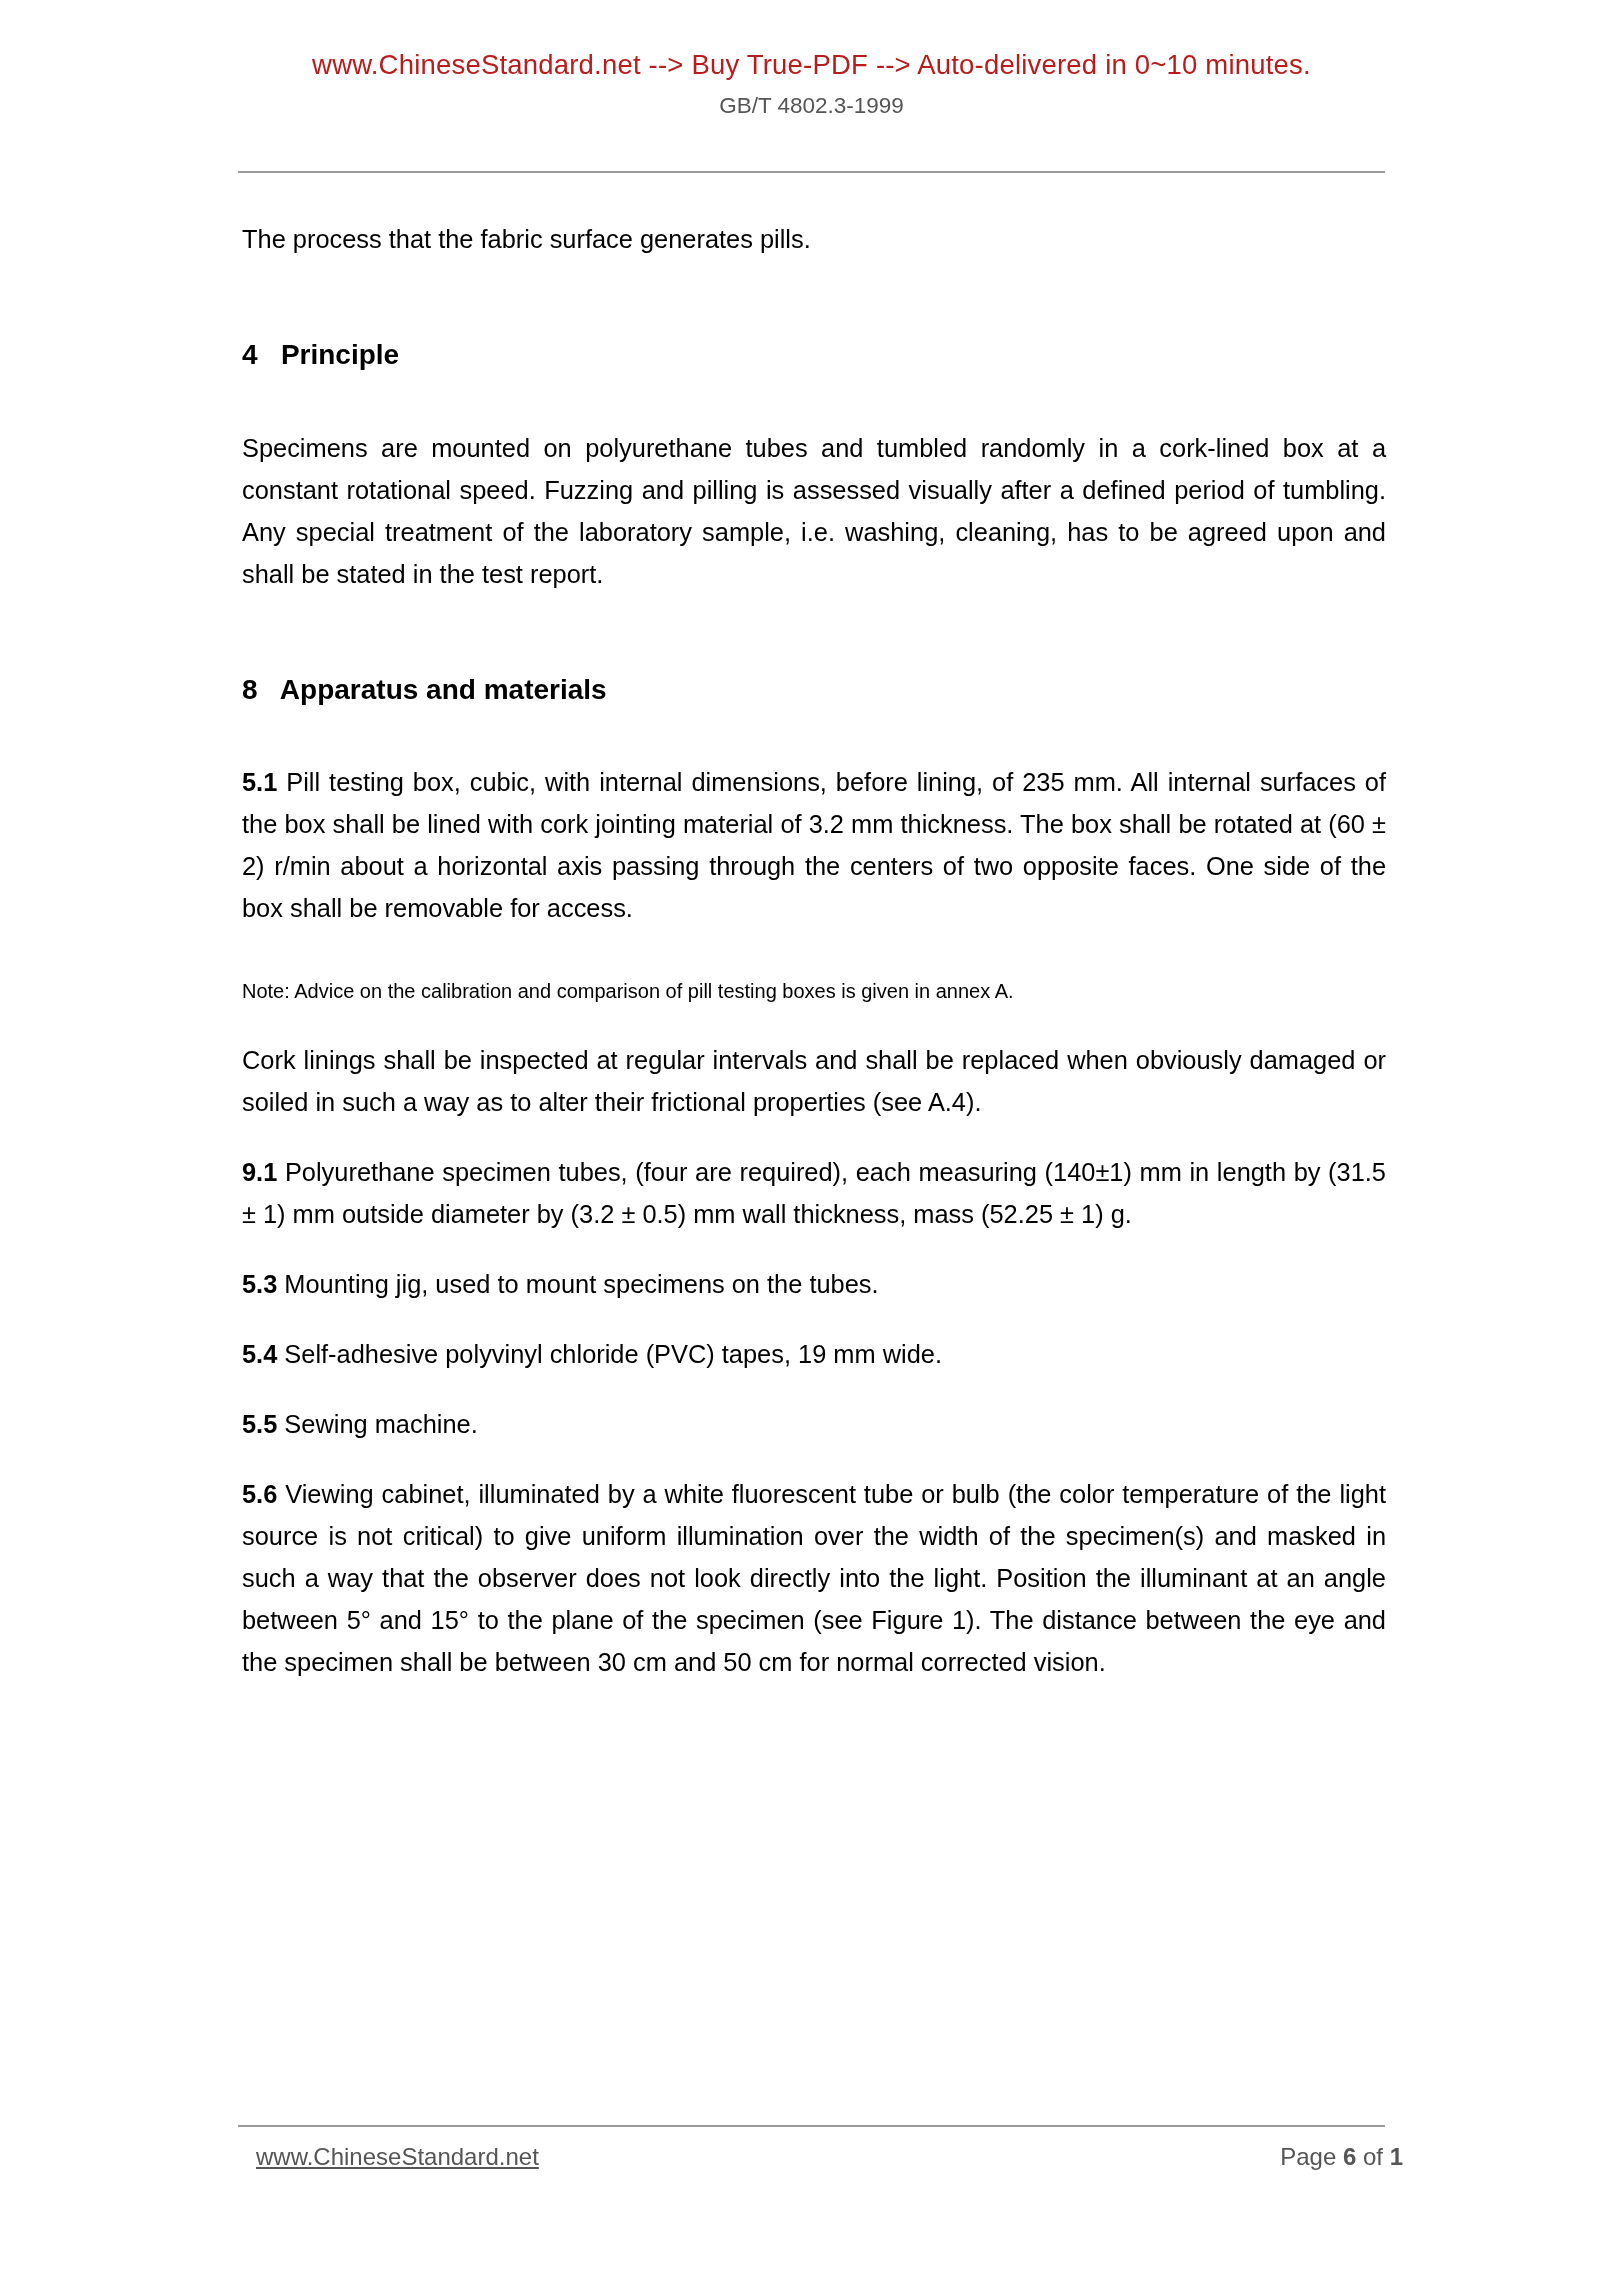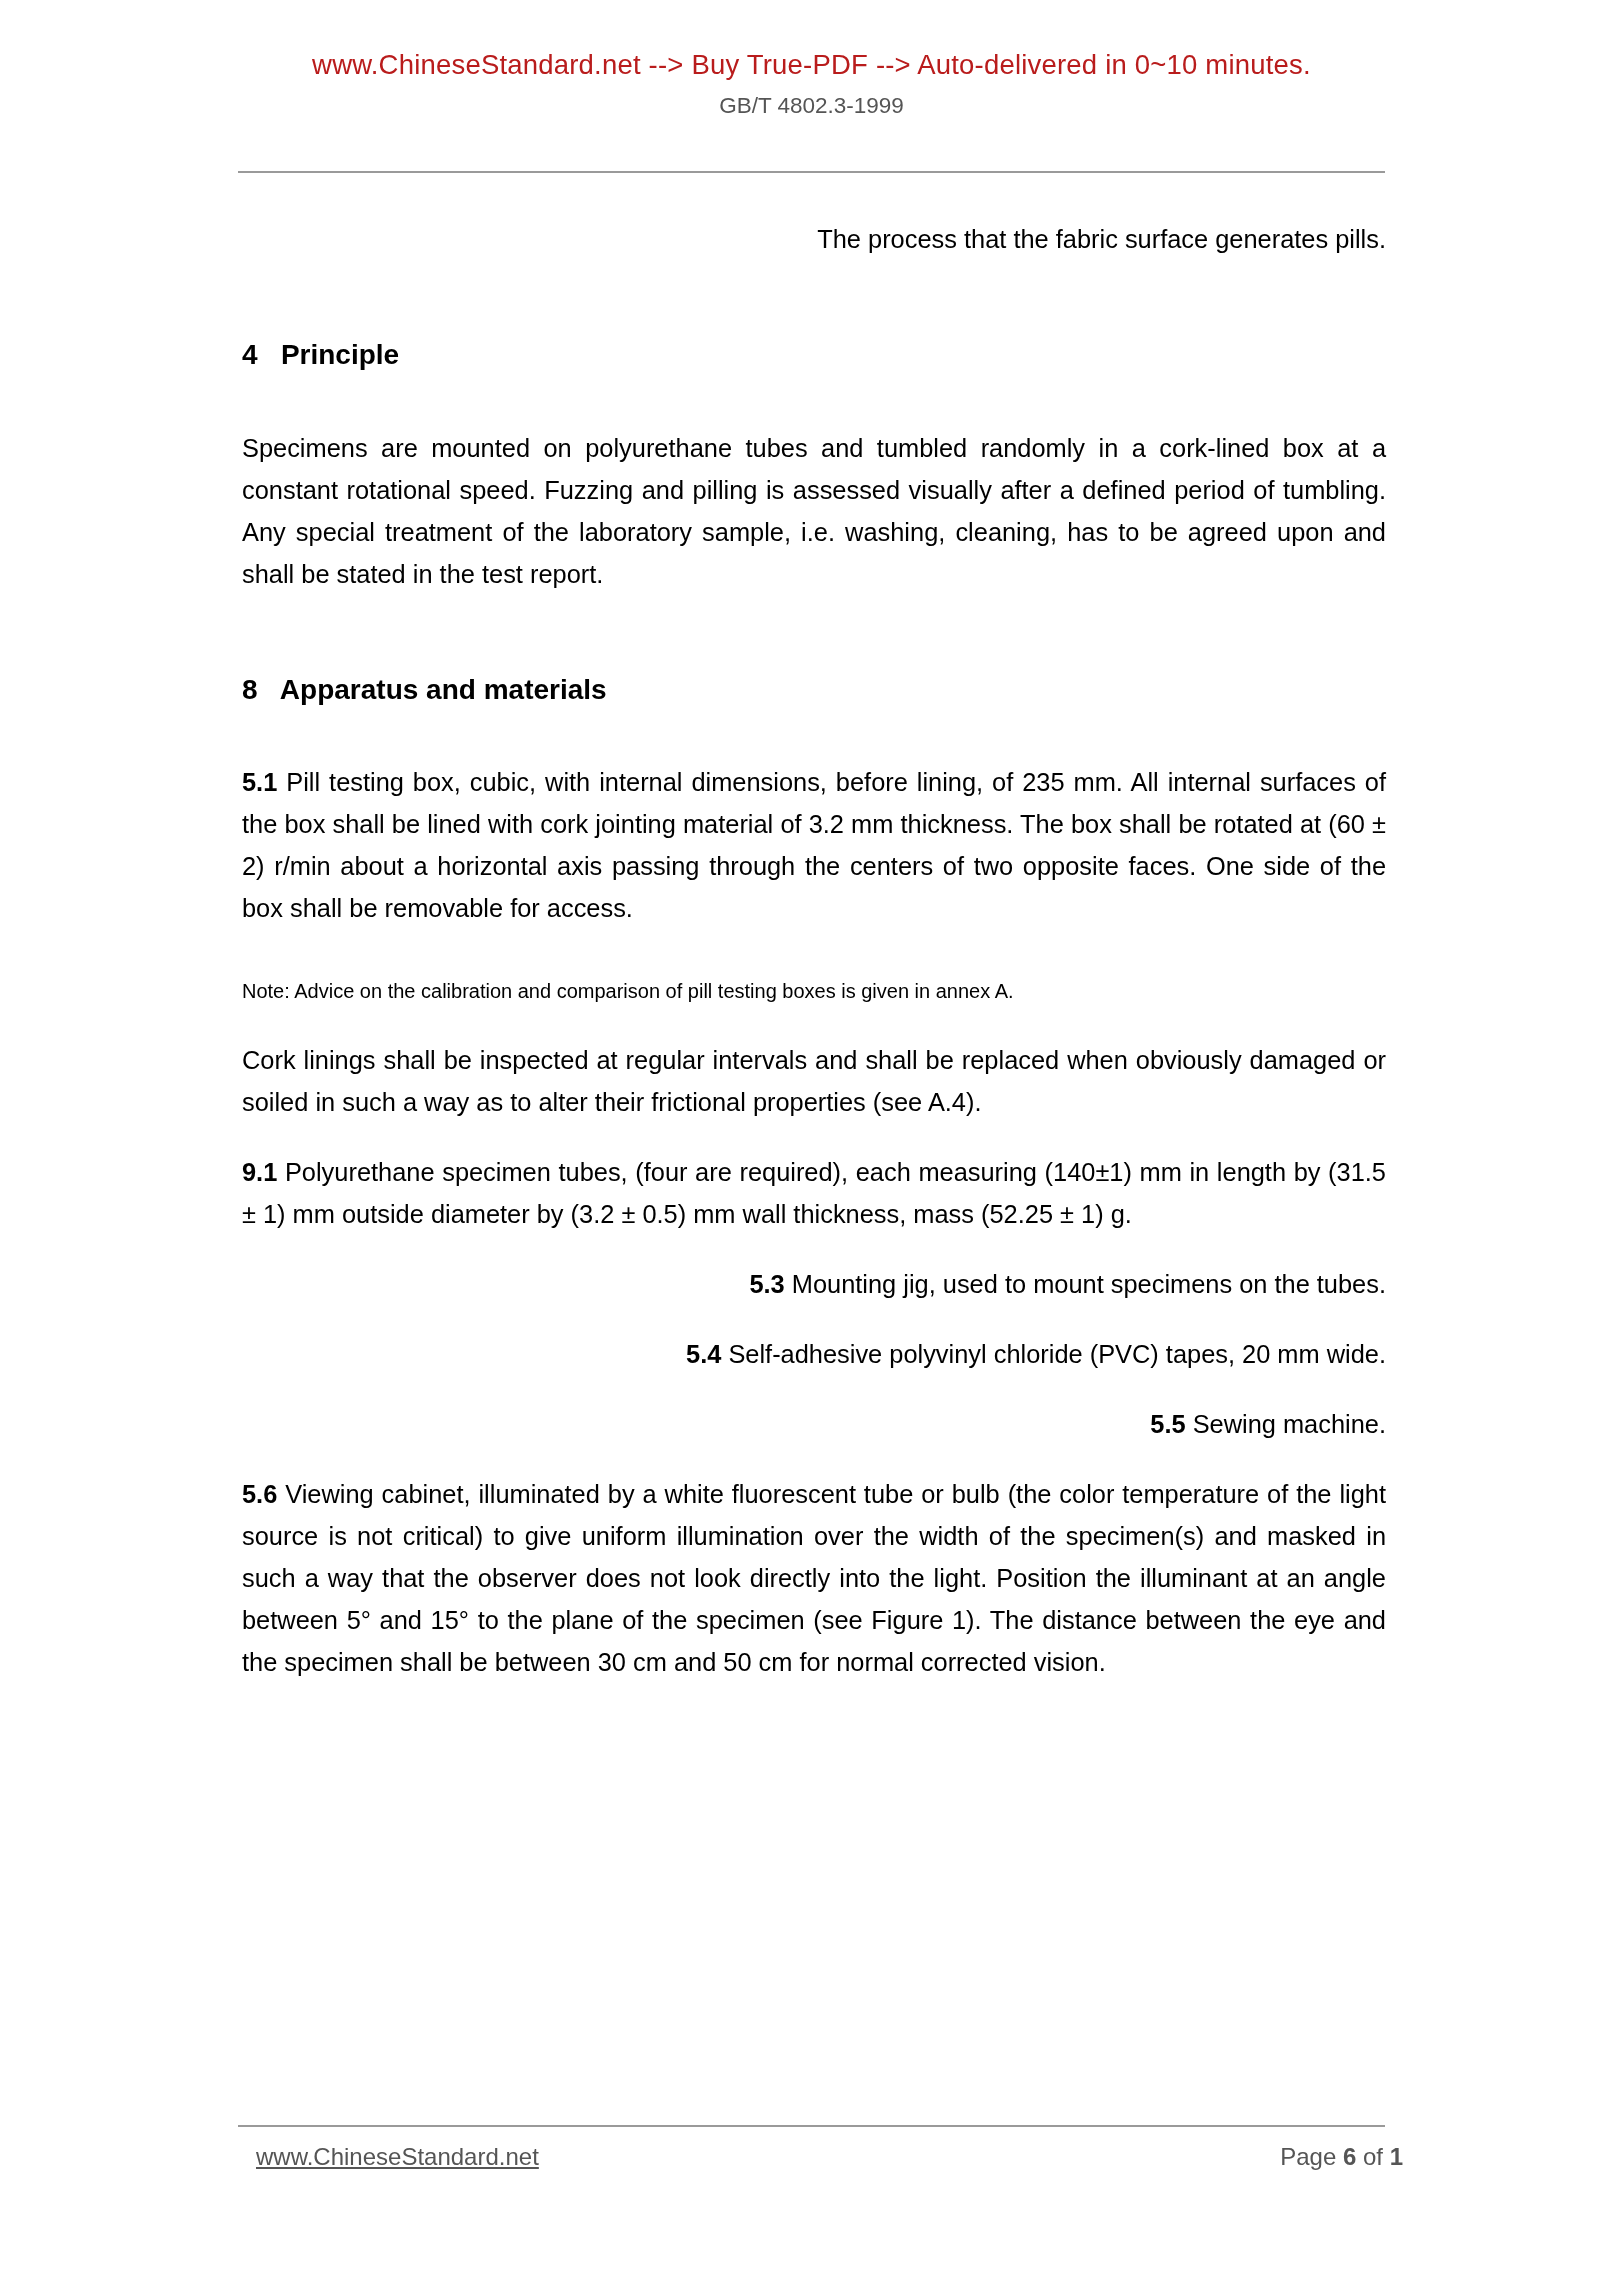--- a/index.html
+++ b/index.html
@@ -61,21 +61,21 @@
 
   p.body-text {
     font-size: 25.4px;
     line-height: 42px;
     margin: 0 0 28px 0;
     text-align: justify;
     text-justify: inter-word;
     color: #000000;
   }
   p.body-text.no-justify {
-    text-align: right;
+    text-align: left;
   }
 
   h2.section-heading {
     font-size: 28px;
     font-weight: bold;
     margin: 0;
     line-height: 1.2;
     color: #000000;
     white-space: pre;
   }
@@ -155,21 +155,21 @@
 
     <div class="spacer-sm"></div>
     <p class="note-text">Note: Advice on the calibration and comparison of pill testing boxes is given in annex A.</p>
 
     <p class="body-text">Cork linings shall be inspected at regular intervals and shall be replaced when obviously damaged or soiled in such a way as to alter their frictional properties (see A.4).</p>
 
     <p class="body-text"><span class="clause-num">9.1</span><span> Polyurethane specimen tubes, (four are required), each measuring (140±1) mm in length by (31.5 ± 1) mm outside diameter by (3.2 ± 0.5) mm wall thickness, mass (52.25 ± 1) g.</span></p>
 
     <p class="body-text no-justify"><span class="clause-num">5.3</span><span> Mounting jig, used to mount specimens on the tubes.</span></p>
 
-    <p class="body-text no-justify"><span class="clause-num">5.4</span><span> Self-adhesive polyvinyl chloride (PVC) tapes, 20 mm wide.</span></p>
+    <p class="body-text no-justify"><span class="clause-num">5.4</span><span> Self-adhesive polyvinyl chloride (PVC) tapes, 19 mm wide.</span></p>
 
     <p class="body-text no-justify"><span class="clause-num">5.5</span><span> Sewing machine.</span></p>
 
     <p class="body-text"><span class="clause-num">5.6</span><span> Viewing cabinet, illuminated by a white fluorescent tube or bulb (the color temperature of the light source is not critical) to give uniform illumination over the width of the specimen(s) and masked in such a way that the observer does not look directly into the light. Position the illuminant at an angle between 5° and 15° to the plane of the specimen (see Figure 1). The distance between the eye and the specimen shall be between 30 cm and 50 cm for normal corrected vision.</span></p>
 
   </div>
 
   <div class="footer-rule"></div>
   <div class="page-footer">
     <span class="footer-link">www.ChineseStandard.net</span>

